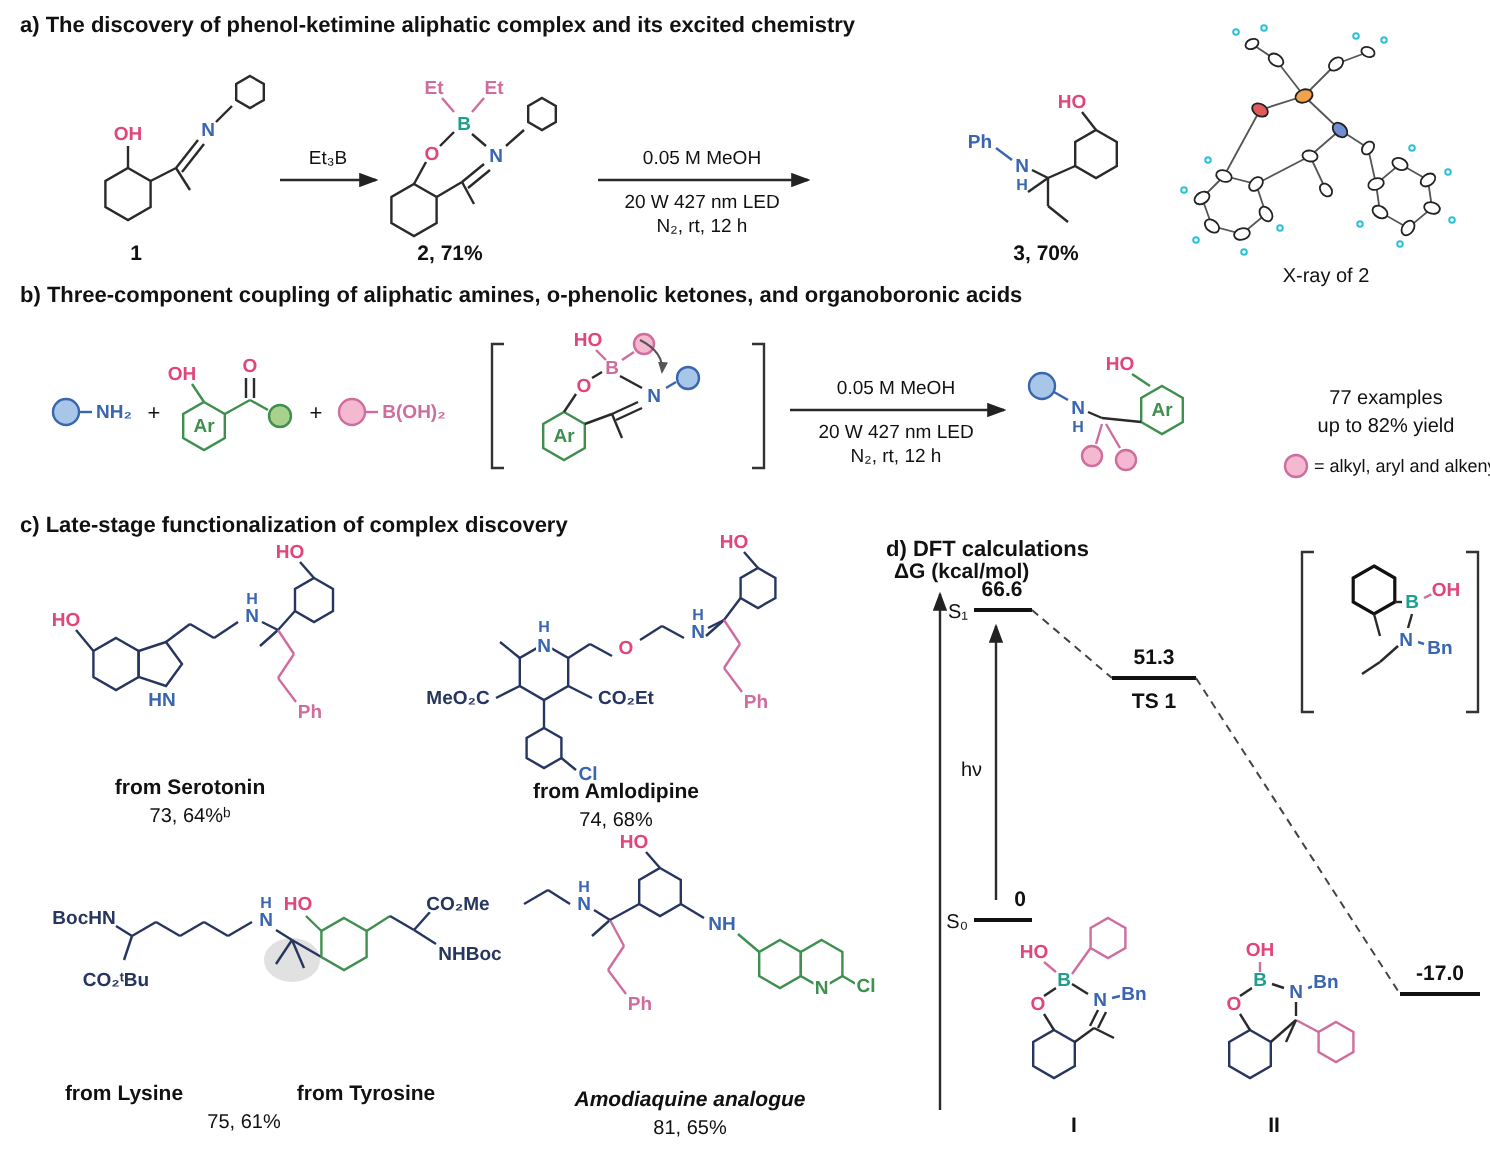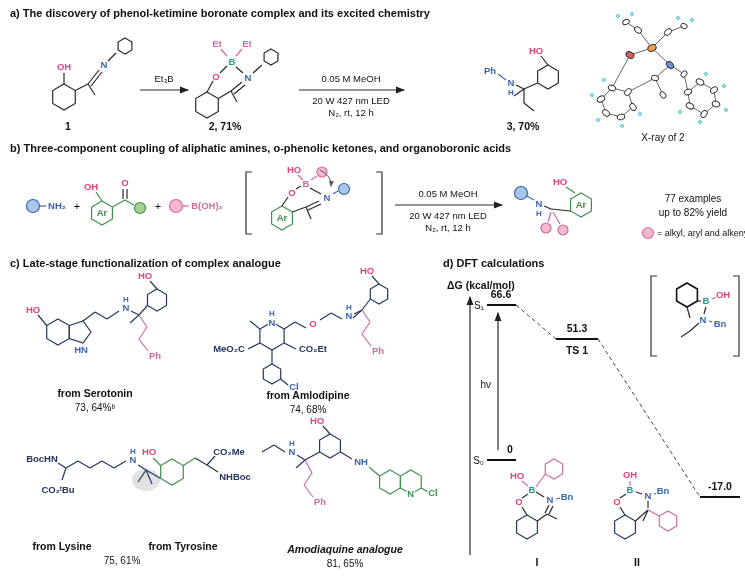--- a/index.html
+++ b/index.html
@@ -22,24 +22,24 @@
   .slab{font-size:10px;fill:#111}
   .ital{font-style:italic}
   .orl{fill:#fff;stroke:#222;stroke-width:0.9}
   .xb{stroke:#555;stroke-width:0.9}
   .hc{fill:none;stroke:#2ec0d8;stroke-width:1}
   .brk{stroke:#333;stroke-width:1.2;fill:none}
 </style>
 </head>
 <body>
 
-<div class="ptitle" style="left:10px;top:7px">a) The discovery of phenol-ketimine boronate complex and its excited chemistry</div>
+<div class="ptitle" style="left:10px;top:7px">a) The discovery of phenol-ketimine aliphatic complex and its excited chemistry</div>
 <div class="ptitle" style="left:10px;top:142px">b) Three-component coupling of aliphatic amines, o-phenolic ketones, and organoboronic acids</div>
-<div class="ptitle" style="left:10px;top:257px">c) Late-stage functionalization of complex analogue</div>
-<div class="ptitle" style="left:443px;top:257px">d) DFT calculations</div>
+<div class="ptitle" style="left:10px;top:257px">c) Late-stage functionalization of complex discovery</div>
+<div class="ptitle" style="left:443px;top:269px">d) DFT calculations</div>
 
 <svg width="745" height="586" viewBox="0 0 745 586">
   <defs>
     <marker id="ah" markerWidth="8" markerHeight="6" refX="7" refY="3" orient="auto">
         <path d="M0,0L8,3L0,6z" fill="#222"></path>
       </marker>
     <marker id="ah2" markerWidth="6" markerHeight="5" refX="5" refY="2.5" orient="auto">
         <path d="M0,0L6,2.5L0,5z" fill="#555"></path>
       </marker>
   </defs>

